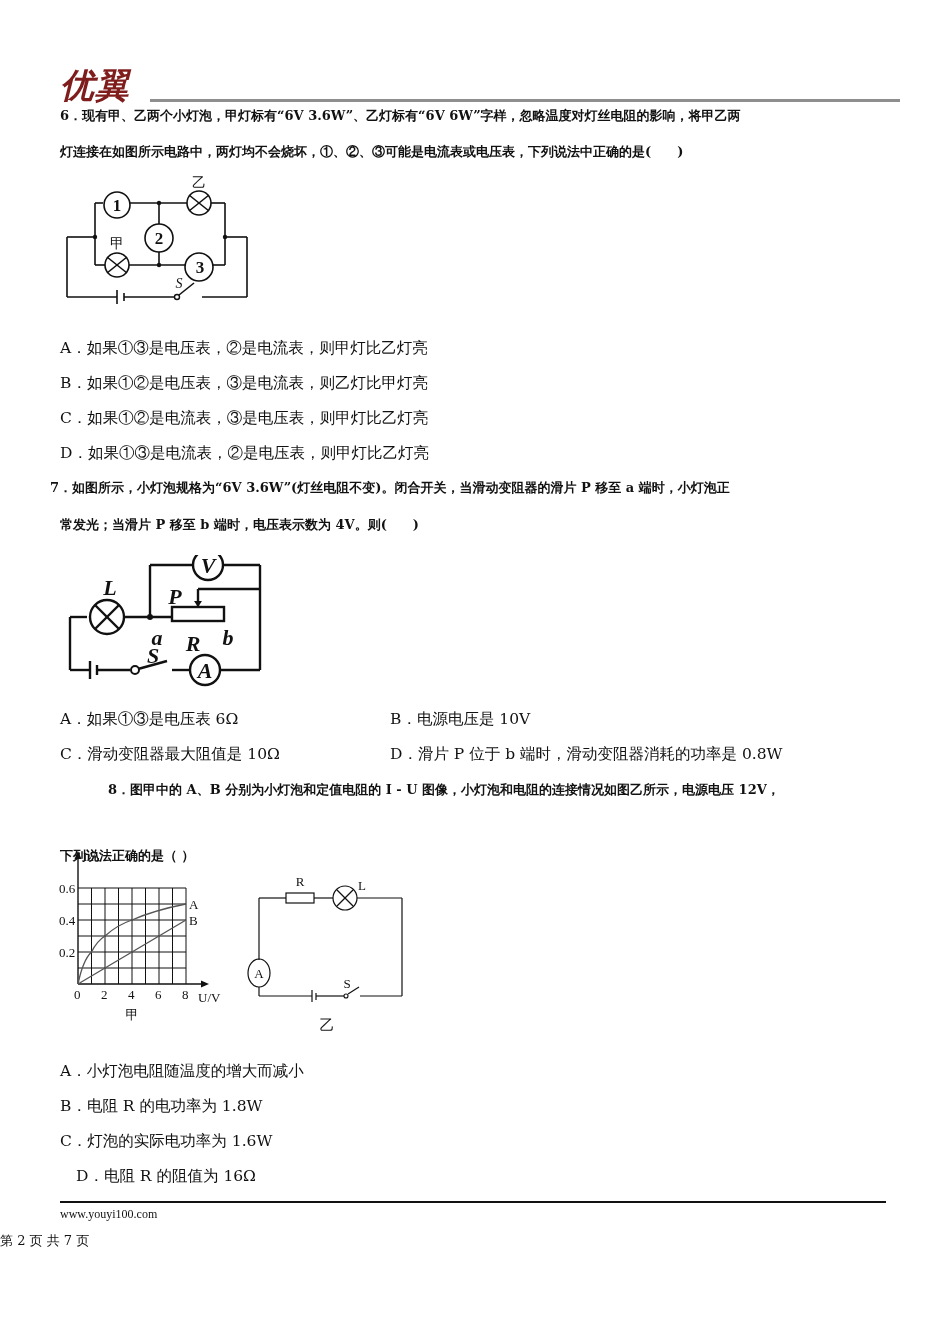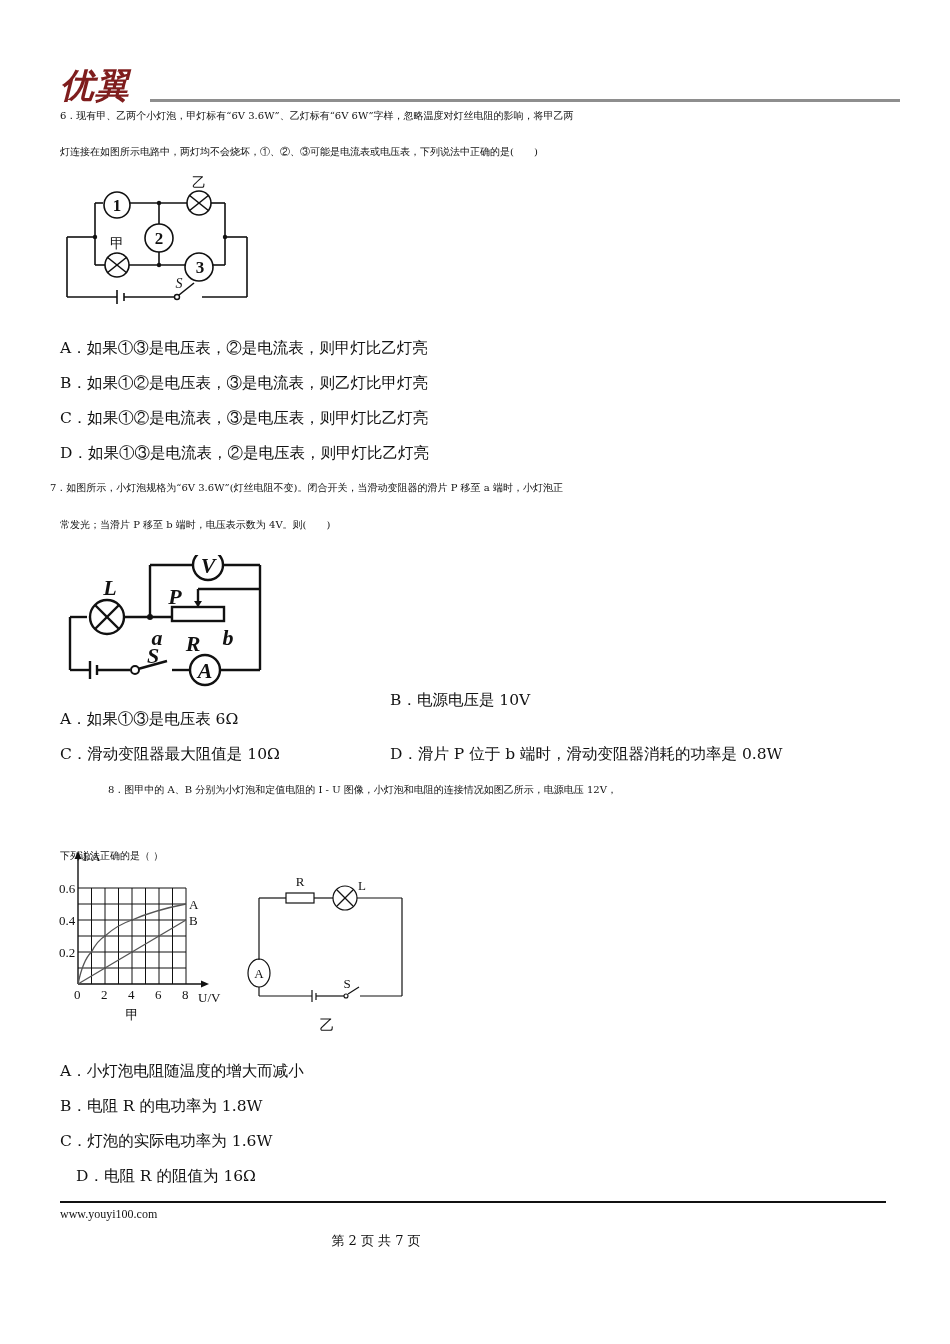--- a/index.html
+++ b/index.html
@@ -2,25 +2,25 @@
 <html><head>
 <meta charset="utf-8">
 <style>
   html, body { margin: 0; padding: 0; background: #ffffff; }
   body { width: 950px; height: 1344px; position: relative; overflow: hidden;
          font-family: "DejaVu Serif", "Liberation Serif", serif; color: #111; }
   .abs { position: absolute; }
   .logo { left: 60px; top: 66px; font-family: "DejaVu Sans", sans-serif; font-weight: bold;
           font-style: italic; font-size: 34px; color: #7f1d1d; letter-spacing: 1px; line-height: 38px; }
   .header-rule { left: 150px; top: 99px; width: 750px; height: 3px; background: #8e8e8e; }
-  .line { font-size: 10px; line-height: 20px; white-space: nowrap; }
+  .line { font-size: 13px; line-height: 20px; white-space: nowrap; font-weight: bold; }
   .opt { font-size: 15.5px; line-height: 20px; white-space: nowrap; }
   .footer-rule { left: 60px; top: 1201px; width: 826px; height: 2px; background: #111; }
   .footer-url { left: 60px; top: 1207px; font-size: 12px; font-family: "Liberation Serif", serif; }
-  .page-num { left: 0; width: 752px; top: 1232px; text-align: center; font-size: 13px; }
+  .page-num { left: 0; width: 752px; top: 1232px; text-align: left; font-size: 13px; }
   svg text { font-family: "Liberation Serif", serif; }
 </style>
 </head>
 <body>
 
 <div class="abs logo">优翼</div>
 <div class="abs header-rule"></div>
 
 <div class="abs line" style="left:60px;top:106px;">6．现有甲、乙两个小灯泡，甲灯标有“6V 3.6W”、乙灯标有“6V 6W”字样，忽略温度对灯丝电阻的影响，将甲乙两</div>
 <div class="abs line" style="left:60px;top:142px;text-align:center;">灯连接在如图所示电路中，两灯均不会烧坏，①、②、③可能是电流表或电压表，下列说法中正确的是(　　)</div>
@@ -129,21 +129,21 @@
     <text x="50" y="40">L</text>
     <text x="115" y="49">P</text>
     <text x="133" y="96">R</text>
     <text x="97" y="90">a</text>
     <text x="168" y="90">b</text>
     <text x="93" y="108">S</text>
   </g>
 </svg>
 
 <div class="abs opt" style="left:60px;top:709px;">A．如果①③是电压表 6Ω</div>
-<div class="abs opt" style="left:390px;top:690px;">B．电源电压是 10V</div>
+<div class="abs opt" style="left:390px;top:709px;">B．电源电压是 10V</div>
 <div class="abs opt" style="left:60px;top:744px;">C．滑动变阻器最大阻值是 10Ω</div>
 <div class="abs opt" style="left:390px;top:744px;">D．滑片 P 位于 b 端时，滑动变阻器消耗的功率是 0.8W</div>
 
 <div class="abs line" style="left:60px;top:780px;margin-left:48px;">8．图甲中的 A、B 分别为小灯泡和定值电阻的 I - U 图像，小灯泡和电阻的连接情况如图乙所示，电源电压 12V，</div>
 <div class="abs line" style="left:60px;top:816px;margin-top:30px;">下列说法正确的是（ ）</div>
 
 <svg class="abs" style="left:55px;top:845px;" width="180" height="180" viewBox="0 0 180 180">
   <g stroke="#111" stroke-width="1">
 
     <line x1="36.5" y1="43" x2="36.5" y2="139"></line>

